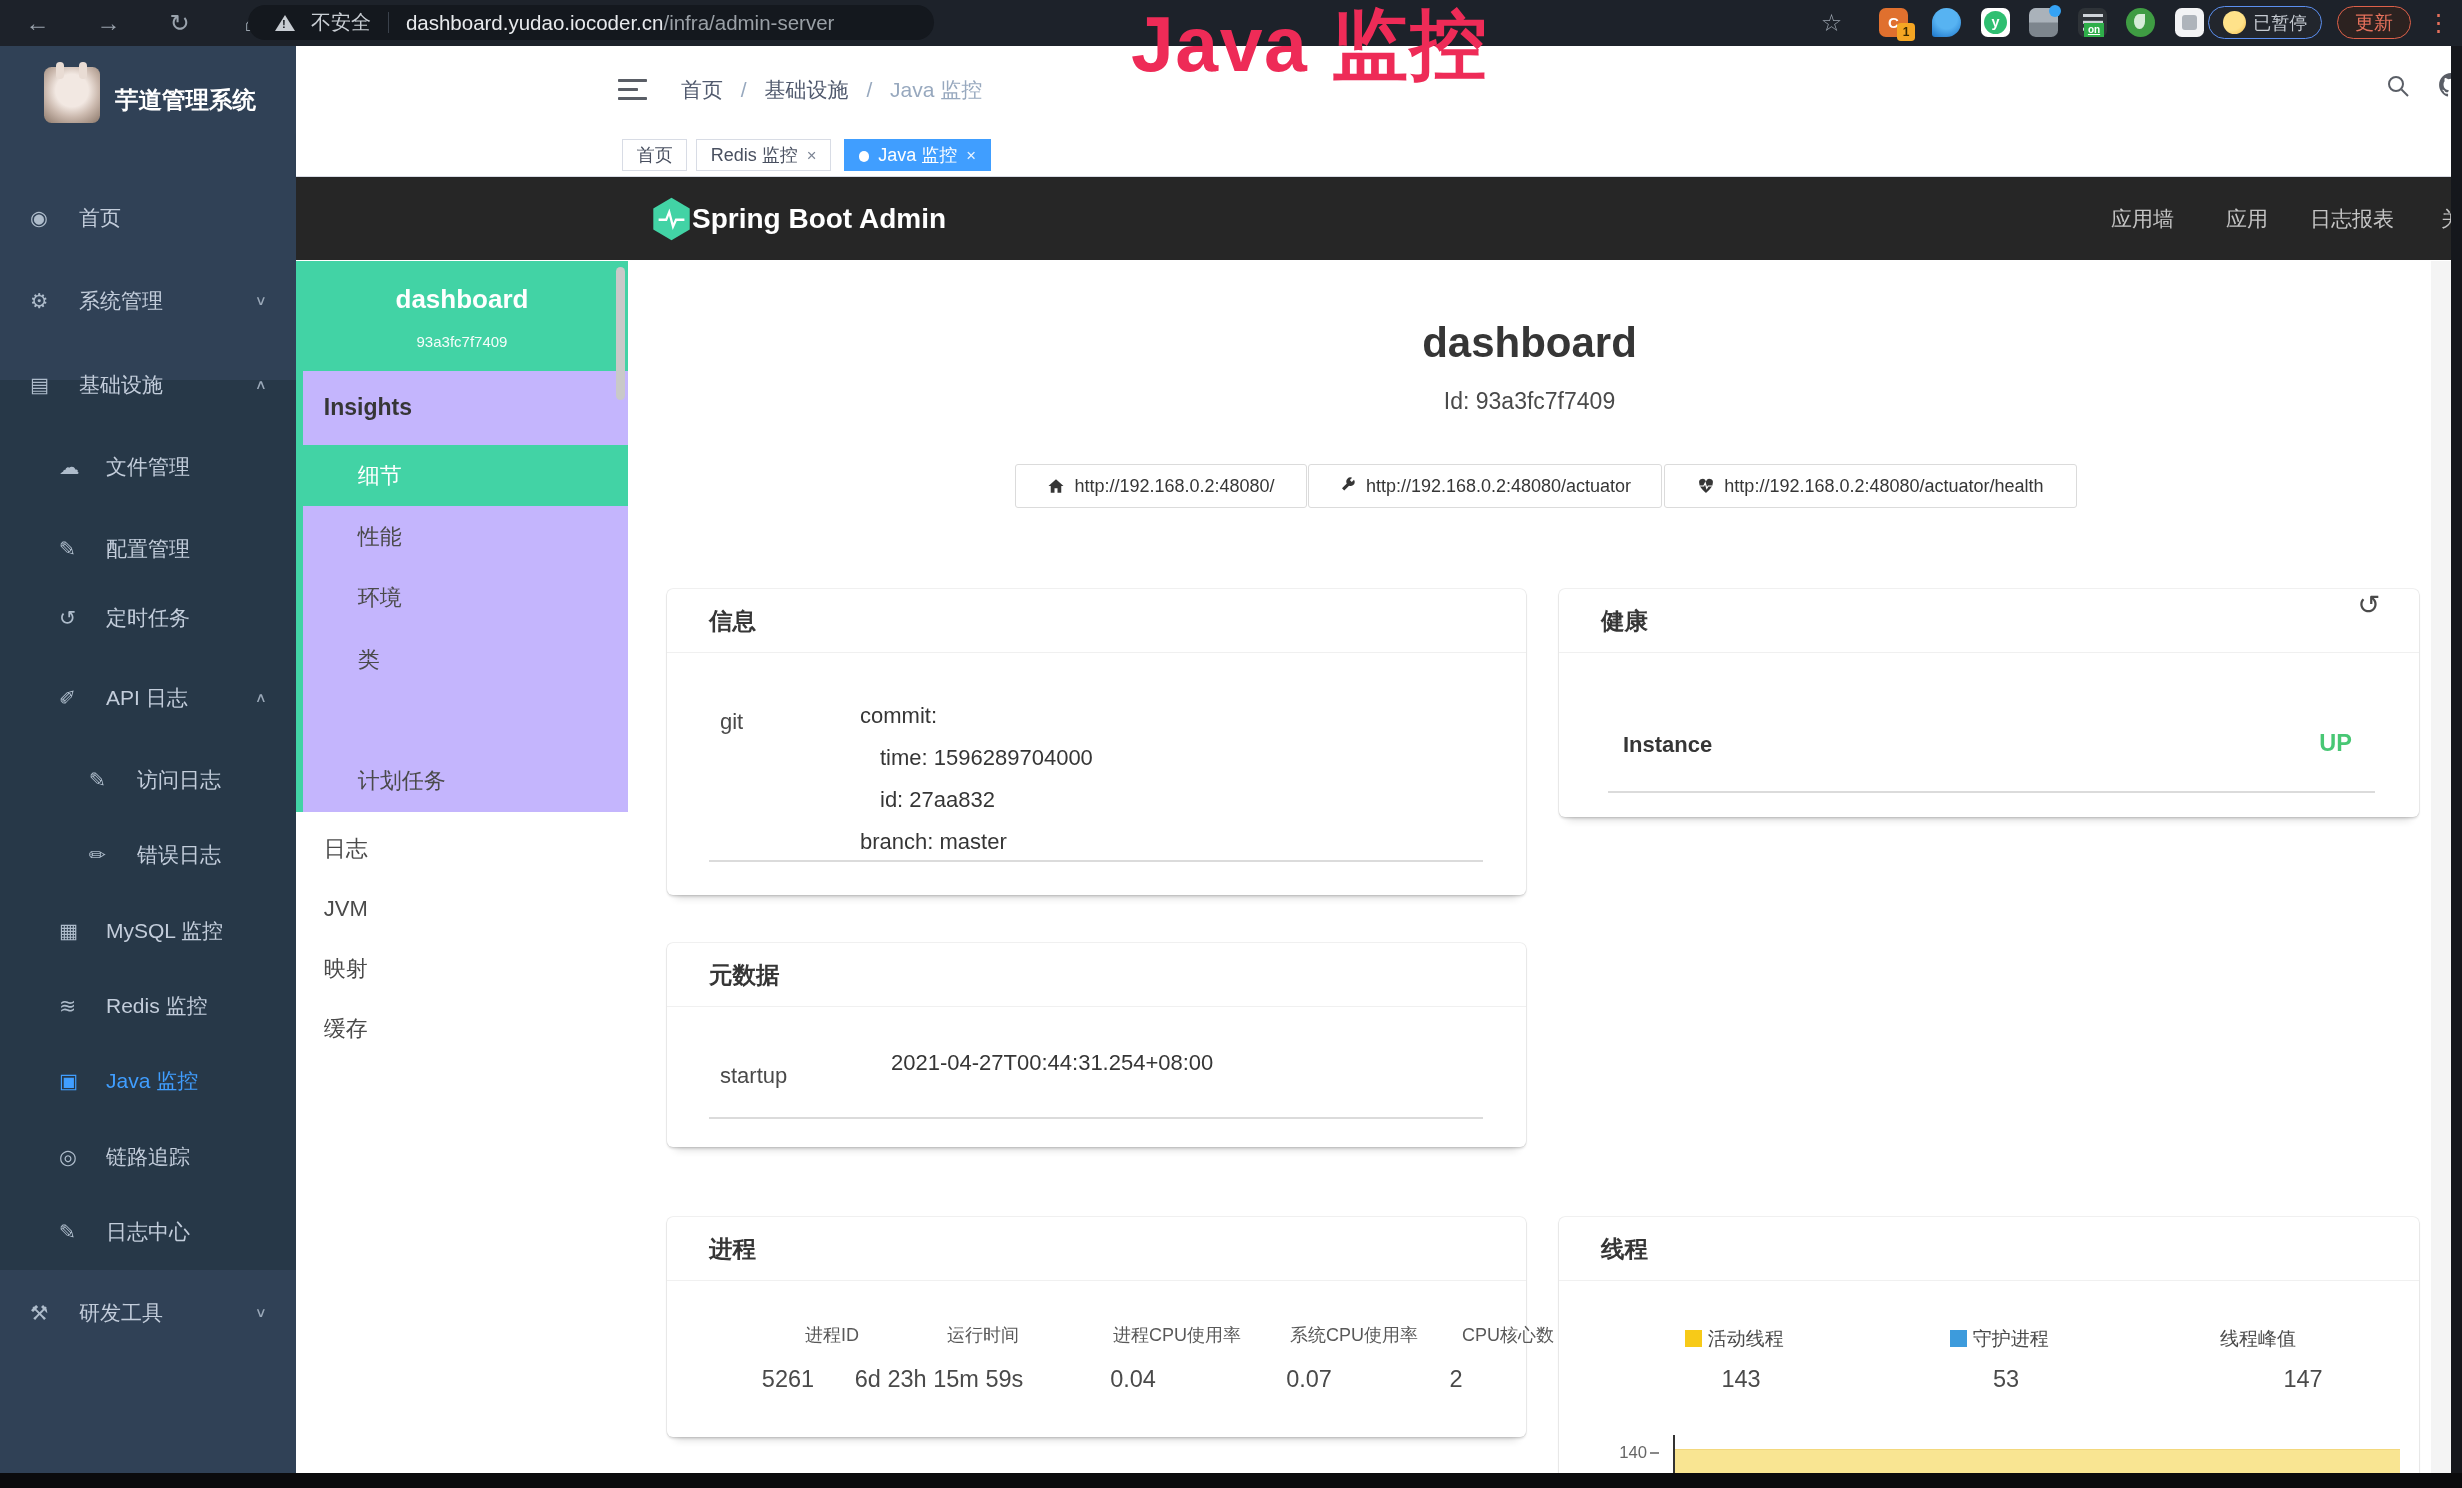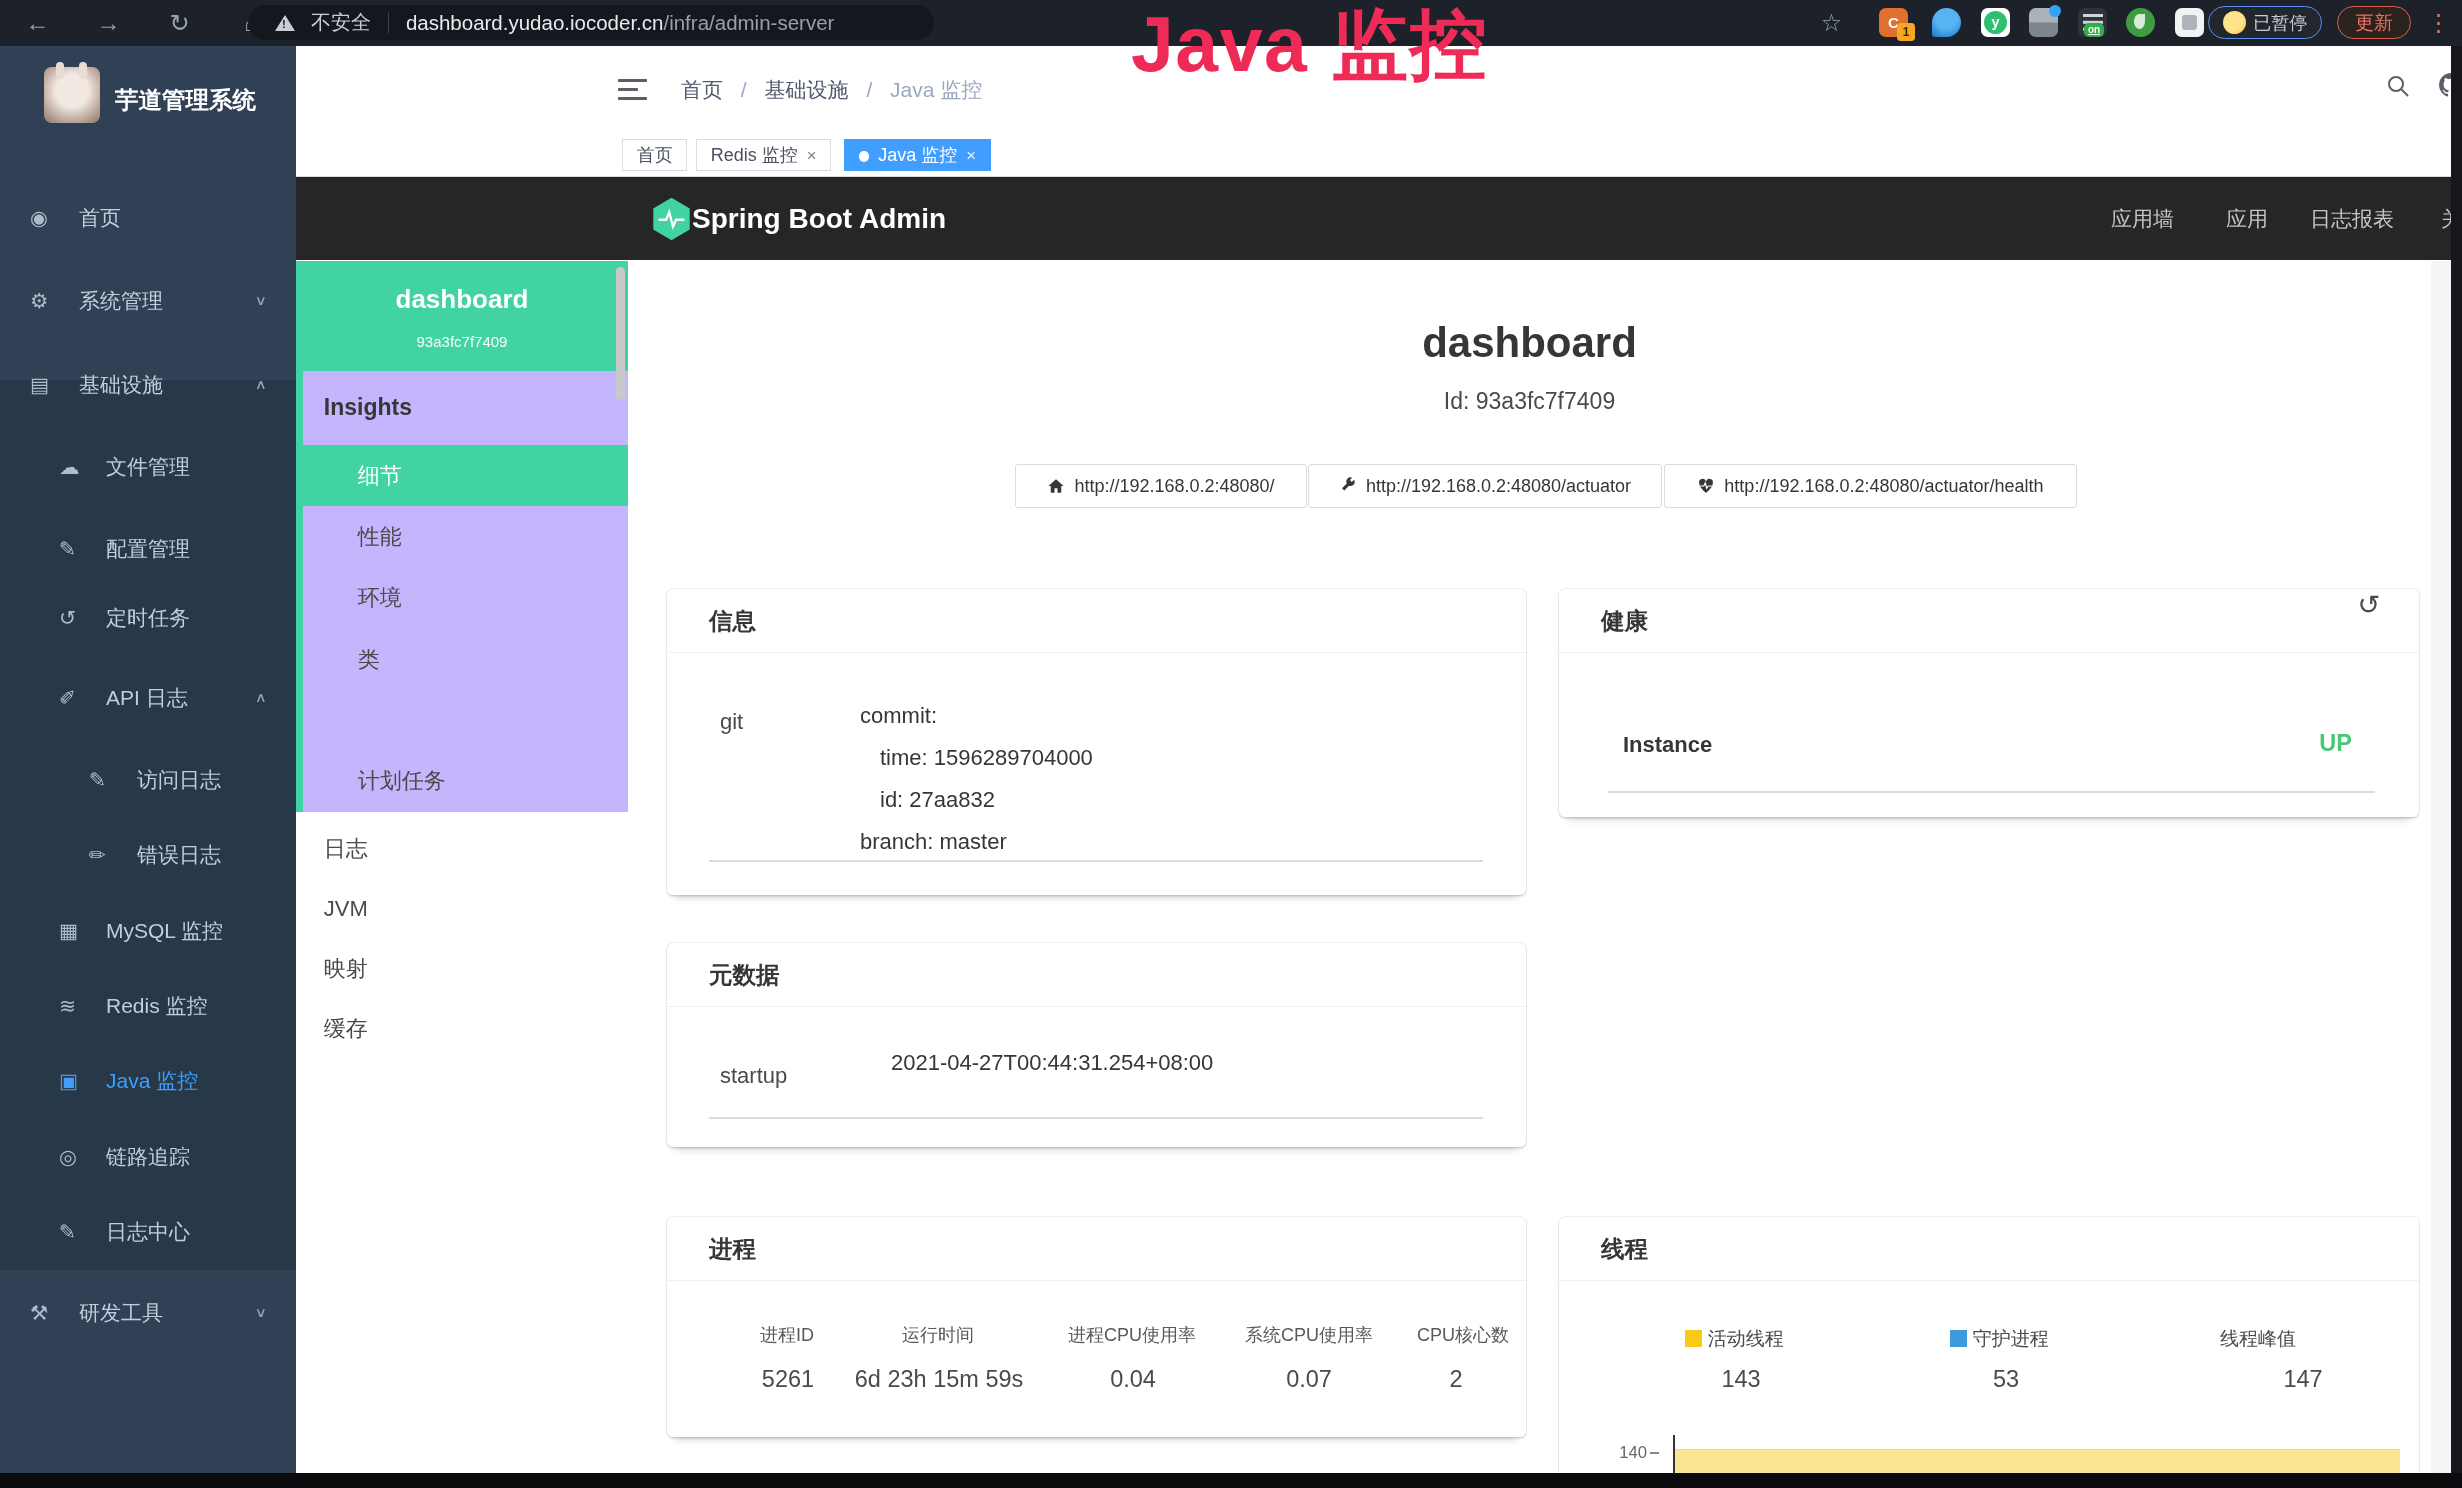--- a/index.html
+++ b/index.html
@@ -85,21 +85,21 @@
 
   .card { position:absolute; background:#fff; border-radius:6px;
           box-shadow:0 1.5px 2.3px rgba(10,10,10,.12), 0 0 0 0.8px rgba(10,10,10,.07), 0 12px 7.6px -7.6px rgba(10,10,10,.12); }
   .card-head { position:relative; height:64px; line-height:64px; padding-left:42px; font-size:23.5px; font-weight:bold; color:#363636; border-bottom:1.5px solid #f0f0f0; }
   .hist-ico { position:absolute; right:39px; top:0; font-size:27px; font-weight:normal; color:#4a4a4a; cursor:pointer; }
   .kv-label { position:absolute; font-size:22px; color:#4a4a4a; }
   .kv-value { position:absolute; font-size:22px; color:#363636; line-height:42px; }
   .kv-rule { position:absolute; height:1.5px; background:#dbdbdb; }
   .up-badge { position:absolute; font-size:23.5px; font-weight:bold; color:#48c774; }
 
-  .pcol-h { position:absolute; transform:translateX(-50%); font-size:18px; color:#595959; white-space:nowrap; }
+  .pcol-h { position:absolute; transform:translateX(-50%); font-size:18px; color:#595959; white-space:nowrap;margin-left:45px; }
   .pcol-v { position:absolute; transform:translateX(-50%); font-size:23.5px; color:#4a4a4a; white-space:nowrap; }
 
   .leg-item { position:absolute; font-size:19px; color:#4a4a4a; white-space:nowrap; }
   .leg-sq { display:inline-block; width:16.7px; height:16.7px; margin-right:6px; vertical-align:-1.5px; }
   .leg-val { position:absolute; transform:translateX(-50%); font-size:23.5px; color:#4a4a4a; }
   .ytick { position:absolute; width:53px; text-align:right; font-size:16.7px; color:#666; }
   .ytick:after { content:""; position:absolute; right:-12px; top:9px; width:9px; height:1.5px; background:#888; }
   .chart-fill { position:absolute; background:#f9e592; border-top:1.5px solid #f3d87d; }
   .chart-axis { position:absolute; width:2.3px; background:#333; }
 
@@ -132,21 +132,21 @@
     <span class="abs" style="left:1897px; top:23px; width:18px; height:18px; background:#f5a623; color:#3a2a00; font-size:12px; font-weight:bold; text-align:center; line-height:18px; border-radius:3.8px; z-index:6;">1</span>
     <span class="ext-ico" style="left:1932px; background:radial-gradient(circle at 50% 35%, #57b3f2 0 45%, #1c74c9 100%); border-radius:50% 50% 50% 3px;"></span>
     <span class="ext-ico" style="left:1981px; background:#fff; color:#fff;">
         <i class="abs" style="left:3px; top:3px; width:23px; height:23px; border-radius:50%; background:#2fbf71; font-style:normal; font-size:14.4px; line-height:23px;">y</i>
       </span>
     <span class="ext-ico" style="left:2029px; background:linear-gradient(180deg,#aab2ba 0 48%, #7d858d 52% 100%);">
         <i class="abs" style="right:-3px; top:-3px; width:12px; height:12px; border-radius:50%; background:#35a3f5;"></i>
       </span>
     <span class="ext-ico" style="left:2078px; background:#2e3338;">
         <i class="abs" style="left:4.6px; top:6px; width:20px; height:3px; background:#cfd4d9; box-shadow:0 6.8px 0 #cfd4d9, 0 13.7px 0 #cfd4d9;"></i>
-        <i class="abs" style="left:6px; top:15px; width:20px; height:13.7px; background:#2fae4a; border-radius:5px; font-style:normal; font-size:10px; line-height:13.7px; color:#fff;text-decoration:underline;">on</i>
+        <i class="abs" style="left:6px; top:15px; width:20px; height:13.7px; background:#2fae4a; border-radius:0; font-style:normal; font-size:10px; line-height:13.7px; color:#fff;text-decoration:underline;">on</i>
       </span>
     <span class="ext-ico" style="left:2126px; background:#3f9c43; border-radius:50%;">
         <i class="abs" style="left:8.3px; top:6px; width:10.6px; height:15px; background:#d7ecd8; border-radius:50% 0 50% 50%; font-style:normal;"></i>
       </span>
     <span class="ext-ico" style="left:2175px; background:#f2f3f5;">
         <i class="abs" style="left:6.8px; top:6.8px; width:15px; height:15px; background:#aeb4bb; border-radius:3px; font-style:normal;"></i>
       </span>
 
     <div class="pill" style="left:2208px; width:114px; border:1.5px solid #5b8ff0; background:#22262d;">
       <span style="width:23px; height:23px; border-radius:50%; background:radial-gradient(circle at 38% 35%, #ffe28a 0 55%, #f4b73f 100%); margin-right:7.6px; position:relative;"></span>

